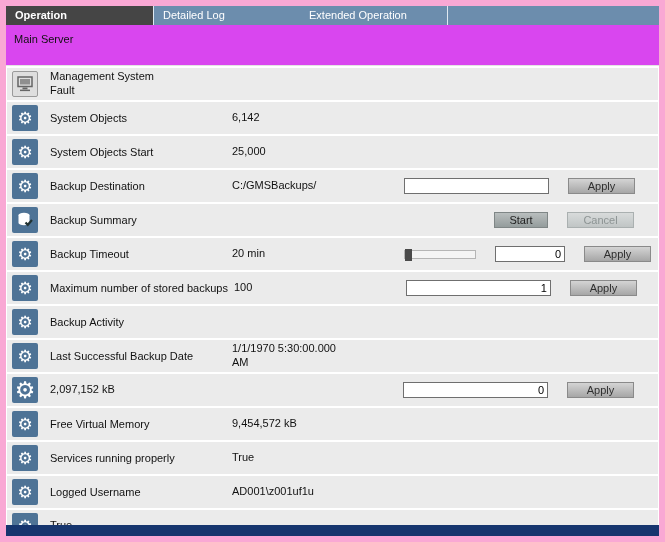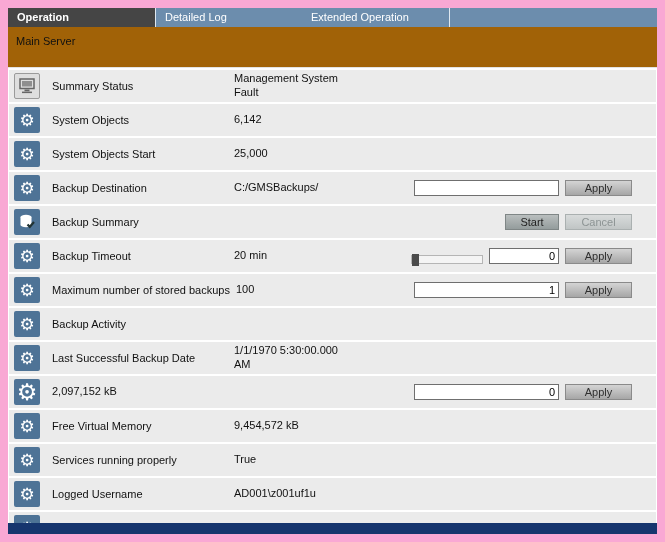--- a/index.html
+++ b/index.html
@@ -1,33 +1,33 @@
 <!DOCTYPE html>
 <html><head>
 <meta charset="utf-8">
 <style>
   * { margin:0; padding:0; box-sizing:border-box; }
   html,body { background:#ffffff; }
   body { font-family:"Liberation Sans", sans-serif; }
   .window {
     position:relative; width:665px; height:542px;
-    border:8px solid #f9a8d4; background:#ffffff; overflow:hidden;
+    border:6px solid #f9a8d4; background:#ffffff; overflow:hidden;
   }
   
   .tabbar { display:flex; height:19px; background:#6c8dad; }
   .tab {
     width:147px; color:#ffffff; font-size:11px;
     padding:3px 0 0 9px; cursor:default; white-space:nowrap; overflow:hidden;
   }
   .tab.active { background:#454545; font-weight:bold; }
   .tab.sep-left { border-left:1px solid #dfe8f0; }
   .tab-fill { flex:1; border-left:1px solid #dfe8f0; }
   
   .subtitle-bar {
-    height:41px; background:#a16207; font-size:11px; color:#111;
+    height:41px; background:#d946ef; font-size:11px; color:#111;
     padding:8px 0 8px 8px; border-bottom:1px solid #e3e3e3;
   }
   
   .rows { padding-top:2px; }
   .row {
     display:flex; align-items:center; height:32px;
     background:#ebebeb; margin:0 1px 2px 1px; position:relative;
   }
   .icon {
     width:26px; height:26px; flex:0 0 26px; margin:0 12px 0 5px;
@@ -39,22 +39,22 @@
   .icon.light { background:#dedede; border:1px solid #9a9a9a; color:#555; }
   .label {
     font-size:11px; color:#111; min-width:182px; flex-shrink:0;
     white-space:nowrap; padding-right:6px;
   }
   .value {
     font-size:11px; color:#111; width:172px; flex-shrink:0;
     white-space:pre-line; line-height:1.25;
   }
   .controls {
-    margin-left:auto; display:flex; align-items:flex-end;
-    gap:6px; padding-right:24px;
+    margin-left:auto; display:flex; align-items:center;
+    gap:19px; padding-right:24px;
   }
   .text-input {
     width:145px; height:16px; border:1px solid #6f6f6f;
     font-size:11px; font-family:"Liberation Sans", sans-serif;
     padding:0 3px; background:#ffffff;
   }
   .text-input.short { width:70px; }
   .text-input.num { text-align:right; }
   .btn {
     width:67px; height:16px; font-size:11px; color:#2f2f2f;
@@ -102,21 +102,20 @@
 
     <div class="row">
       <span class="icon light">
         <svg width="18" height="18" viewBox="0 0 18 18">
           <rect x="2" y="2" width="14" height="9.5" fill="none" stroke="#666" stroke-width="1.5"></rect>
           <rect x="4" y="4" width="10" height="5.5" fill="#8f8f8f"></rect>
           <rect x="6.5" y="12.5" width="5" height="1.8" fill="#666"></rect>
           <rect x="4" y="14.6" width="10" height="1.5" fill="#666"></rect>
         </svg>
       </span>
-      <span class="label">Summary Status</span>
       <span class="value">Management System
 Fault</span>
     </div>
 
     <div class="row">
       <span class="icon">⚙</span>
       <span class="label">System Objects</span>
       <span class="value">6,142</span>
     </div>
 

